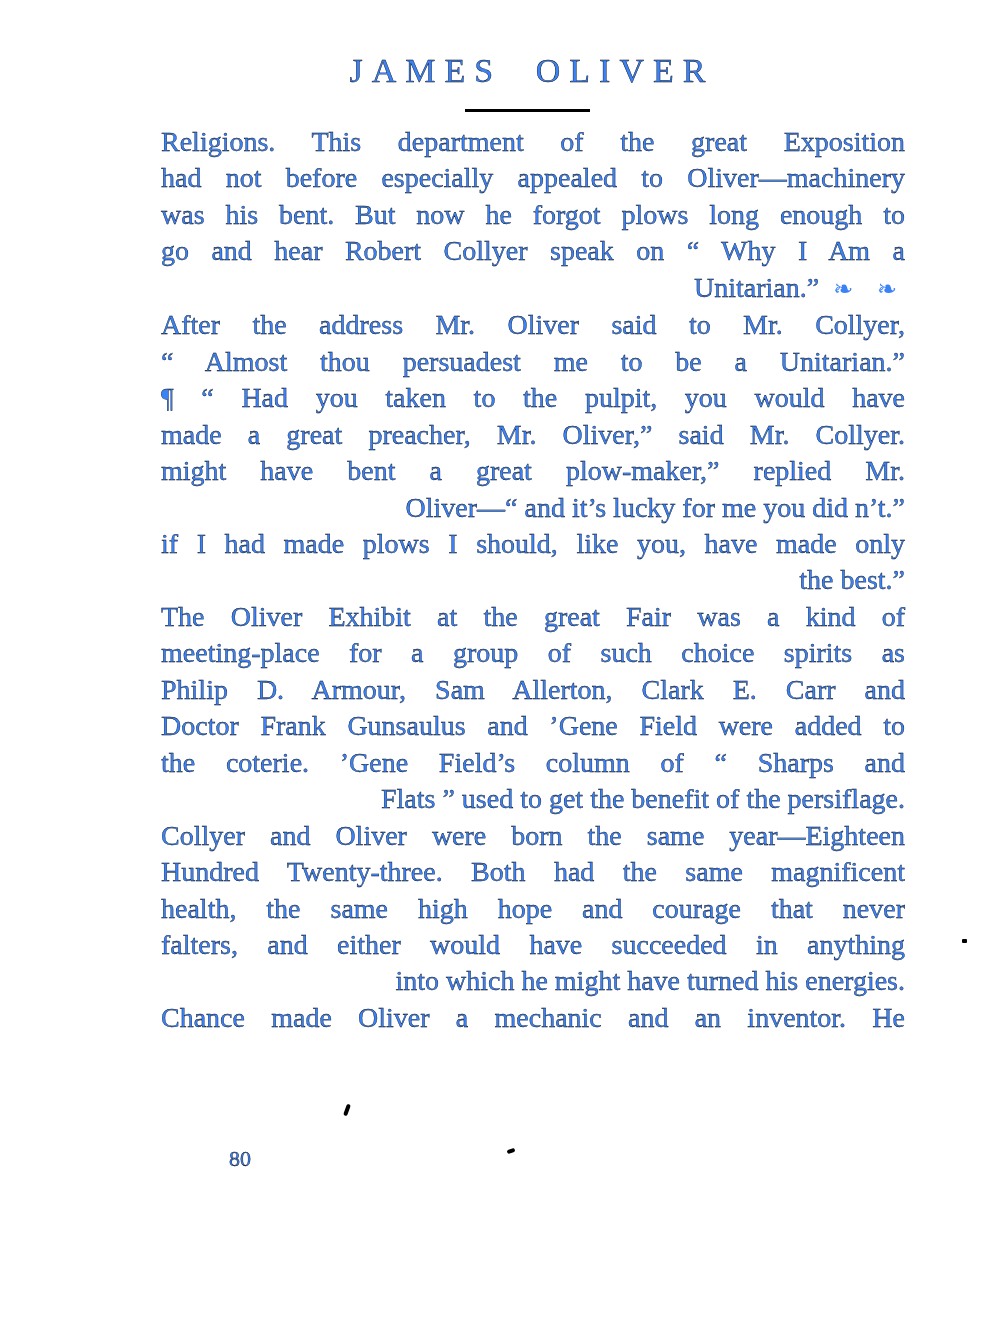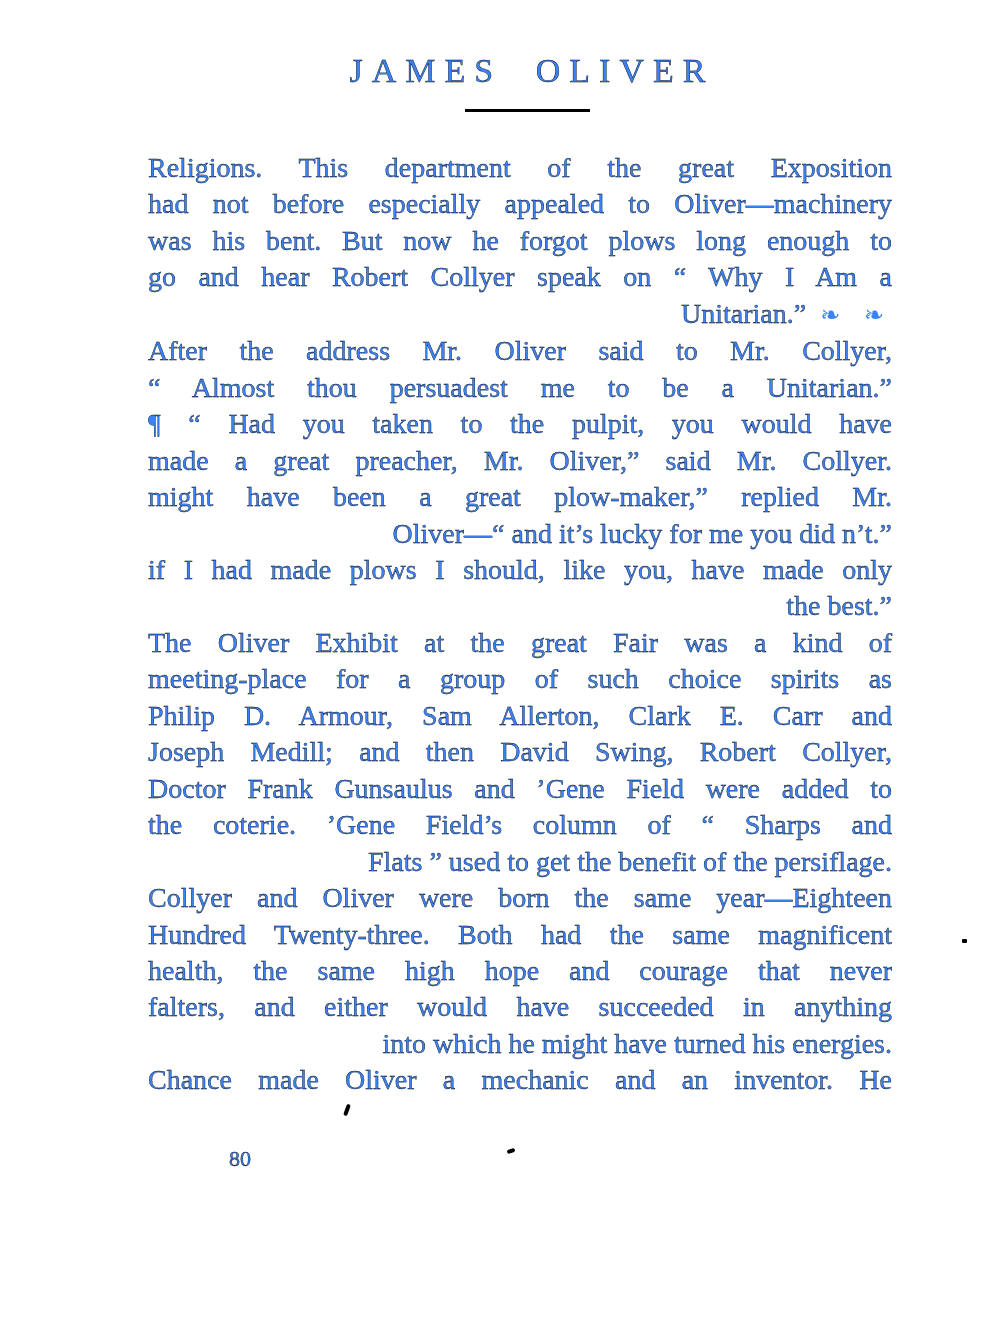--- a/index.html
+++ b/index.html
@@ -34,25 +34,24 @@
     position: absolute;
     top: 109px;
     left: 465px;
     width: 125px;
     height: 3px;
     background: #000;
   }
   .body-text {
     position: absolute;
     top: 124px;
-    left: 148px;
+    left: 161px;
     width: 744px;
     font-size: 28px;
     line-height: 36.45px;
-    margin-top: 26px;
     -webkit-text-stroke: 0.35px #000;
   }
   .line {
     text-align: justify;
     text-align-last: justify;
     white-space: normal;
   }
   .line.left {
     text-align: right;
     text-align-last: auto;
@@ -88,28 +87,27 @@
   <div class="body-text" id="body-text">
       <div class="line"><span>Religions. This department of the great Exposition</span></div>
       <div class="line"><span>had not before especially appealed to Oliver—machinery</span></div>
       <div class="line"><span>was his bent. But now he forgot plows long enough to</span></div>
       <div class="line"><span>go and hear Robert Collyer speak on “ Why I Am a</span></div>
       <div class="line left"><span>Unitarian.”</span><span class="ornament">❧ ❧</span></div>
       <div class="line"><span>After the address Mr. Oliver said to Mr. Collyer,</span></div>
       <div class="line"><span>“ Almost thou persuadest me to be a Unitarian.”</span></div>
       <div class="line"><span>¶ “ Had you taken to the pulpit, you would have</span></div>
       <div class="line"><span>made a great preacher, Mr. Oliver,” said Mr. Collyer.</span></div>
-      <div class="line"><span>might have been a great plow-maker,” replied Mr.</span></div>
+      <div class="line"><span>might have bent a great plow-maker,” replied Mr.</span></div>
       <div class="line left"><span>Oliver—“ and it’s lucky for me you did n’t.”</span></div>
       <div class="line"><span>if I had made plows I should, like you, have made only</span></div>
       <div class="line left"><span>the best.”</span></div>
       <div class="line"><span>The Oliver Exhibit at the great Fair was a kind of</span></div>
       <div class="line"><span>meeting-place for a group of such choice spirits as</span></div>
       <div class="line"><span>Philip D. Armour, Sam Allerton, Clark E. Carr and</span></div>
-      <div class="line"><span>Joseph Medill; and then David Swing, Robert Collyer,</span></div>
       <div class="line"><span>Doctor Frank Gunsaulus and ’Gene Field were added to</span></div>
       <div class="line"><span>the coterie. ’Gene Field’s column of “ Sharps and</span></div>
       <div class="line left"><span>Flats ” used to get the benefit of the persiflage.</span></div>
       <div class="line"><span>Collyer and Oliver were born the same year—Eighteen</span></div>
       <div class="line"><span>Hundred Twenty-three. Both had the same magnificent</span></div>
       <div class="line"><span>health, the same high hope and courage that never</span></div>
       <div class="line"><span>falters, and either would have succeeded in anything</span></div>
       <div class="line left"><span>into which he might have turned his energies.</span></div>
       <div class="line"><span>Chance made Oliver a mechanic and an inventor. He</span></div>
     </div>

